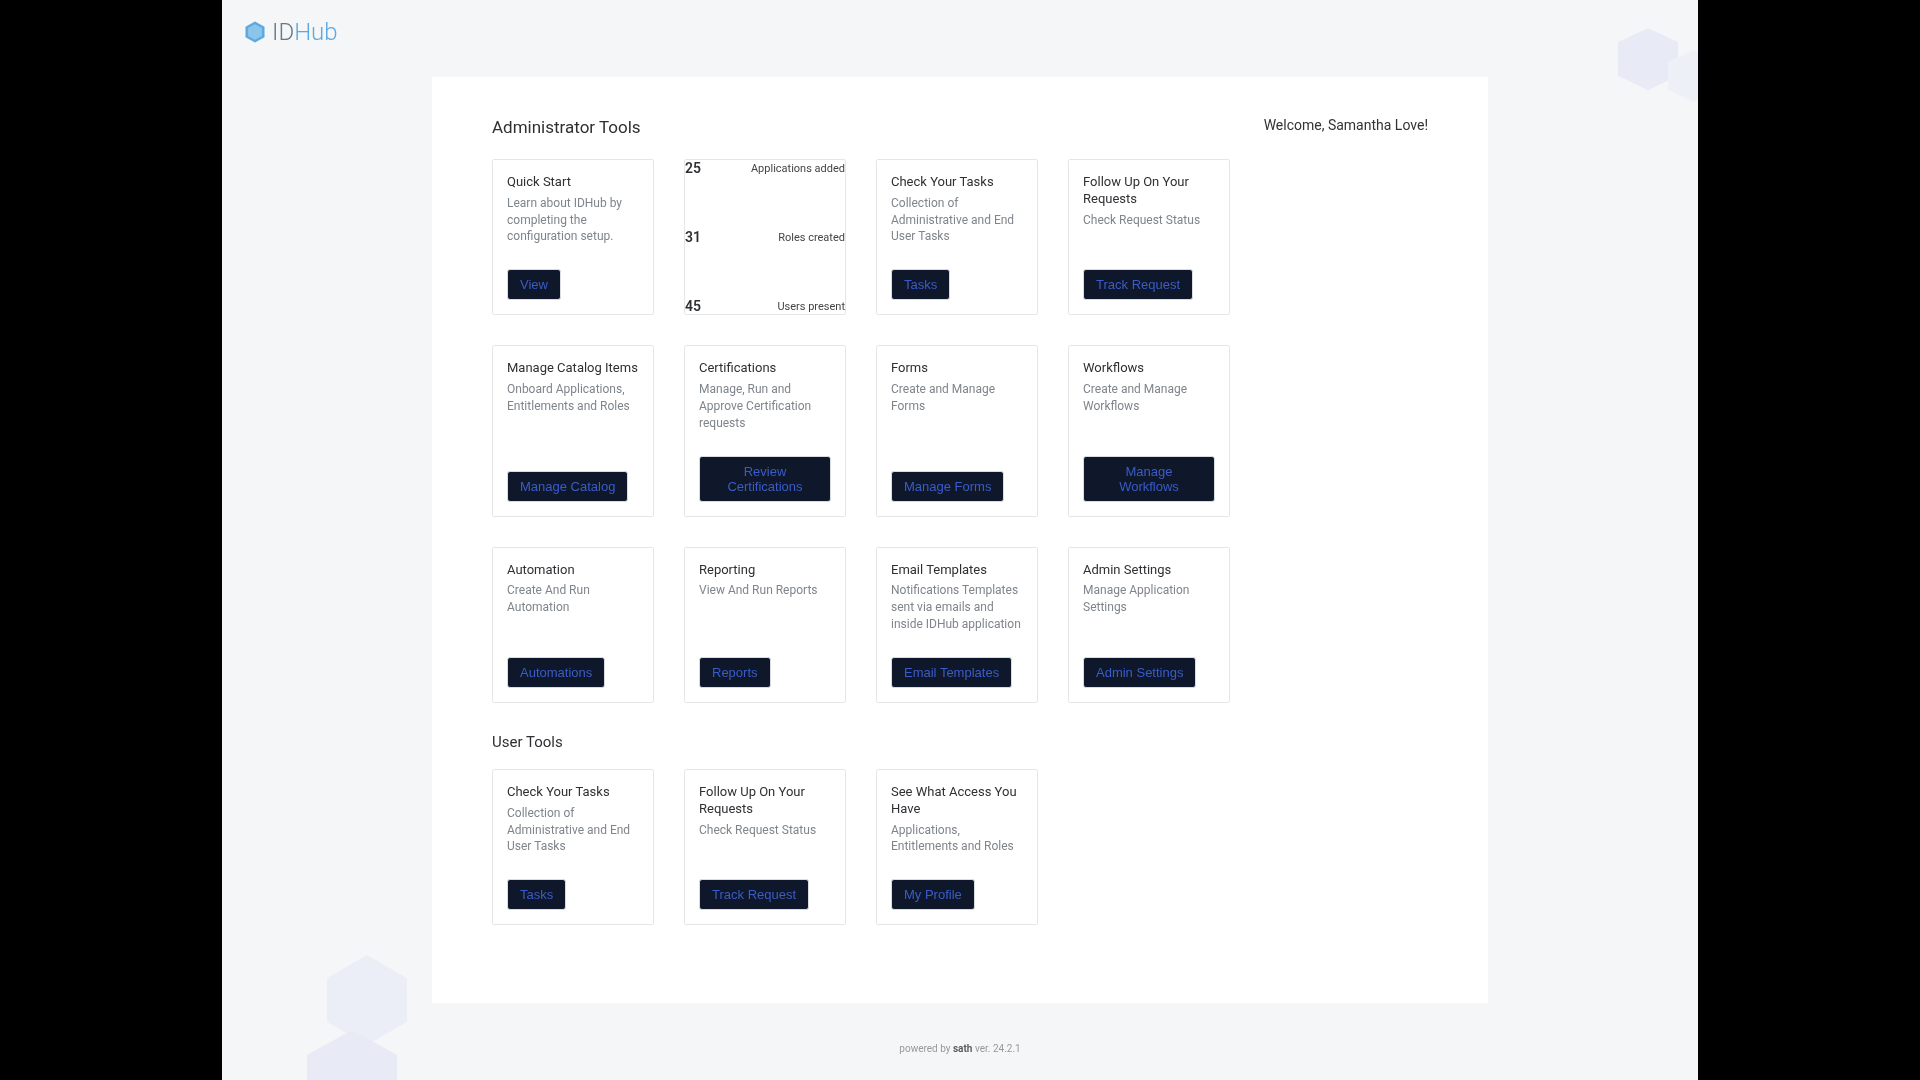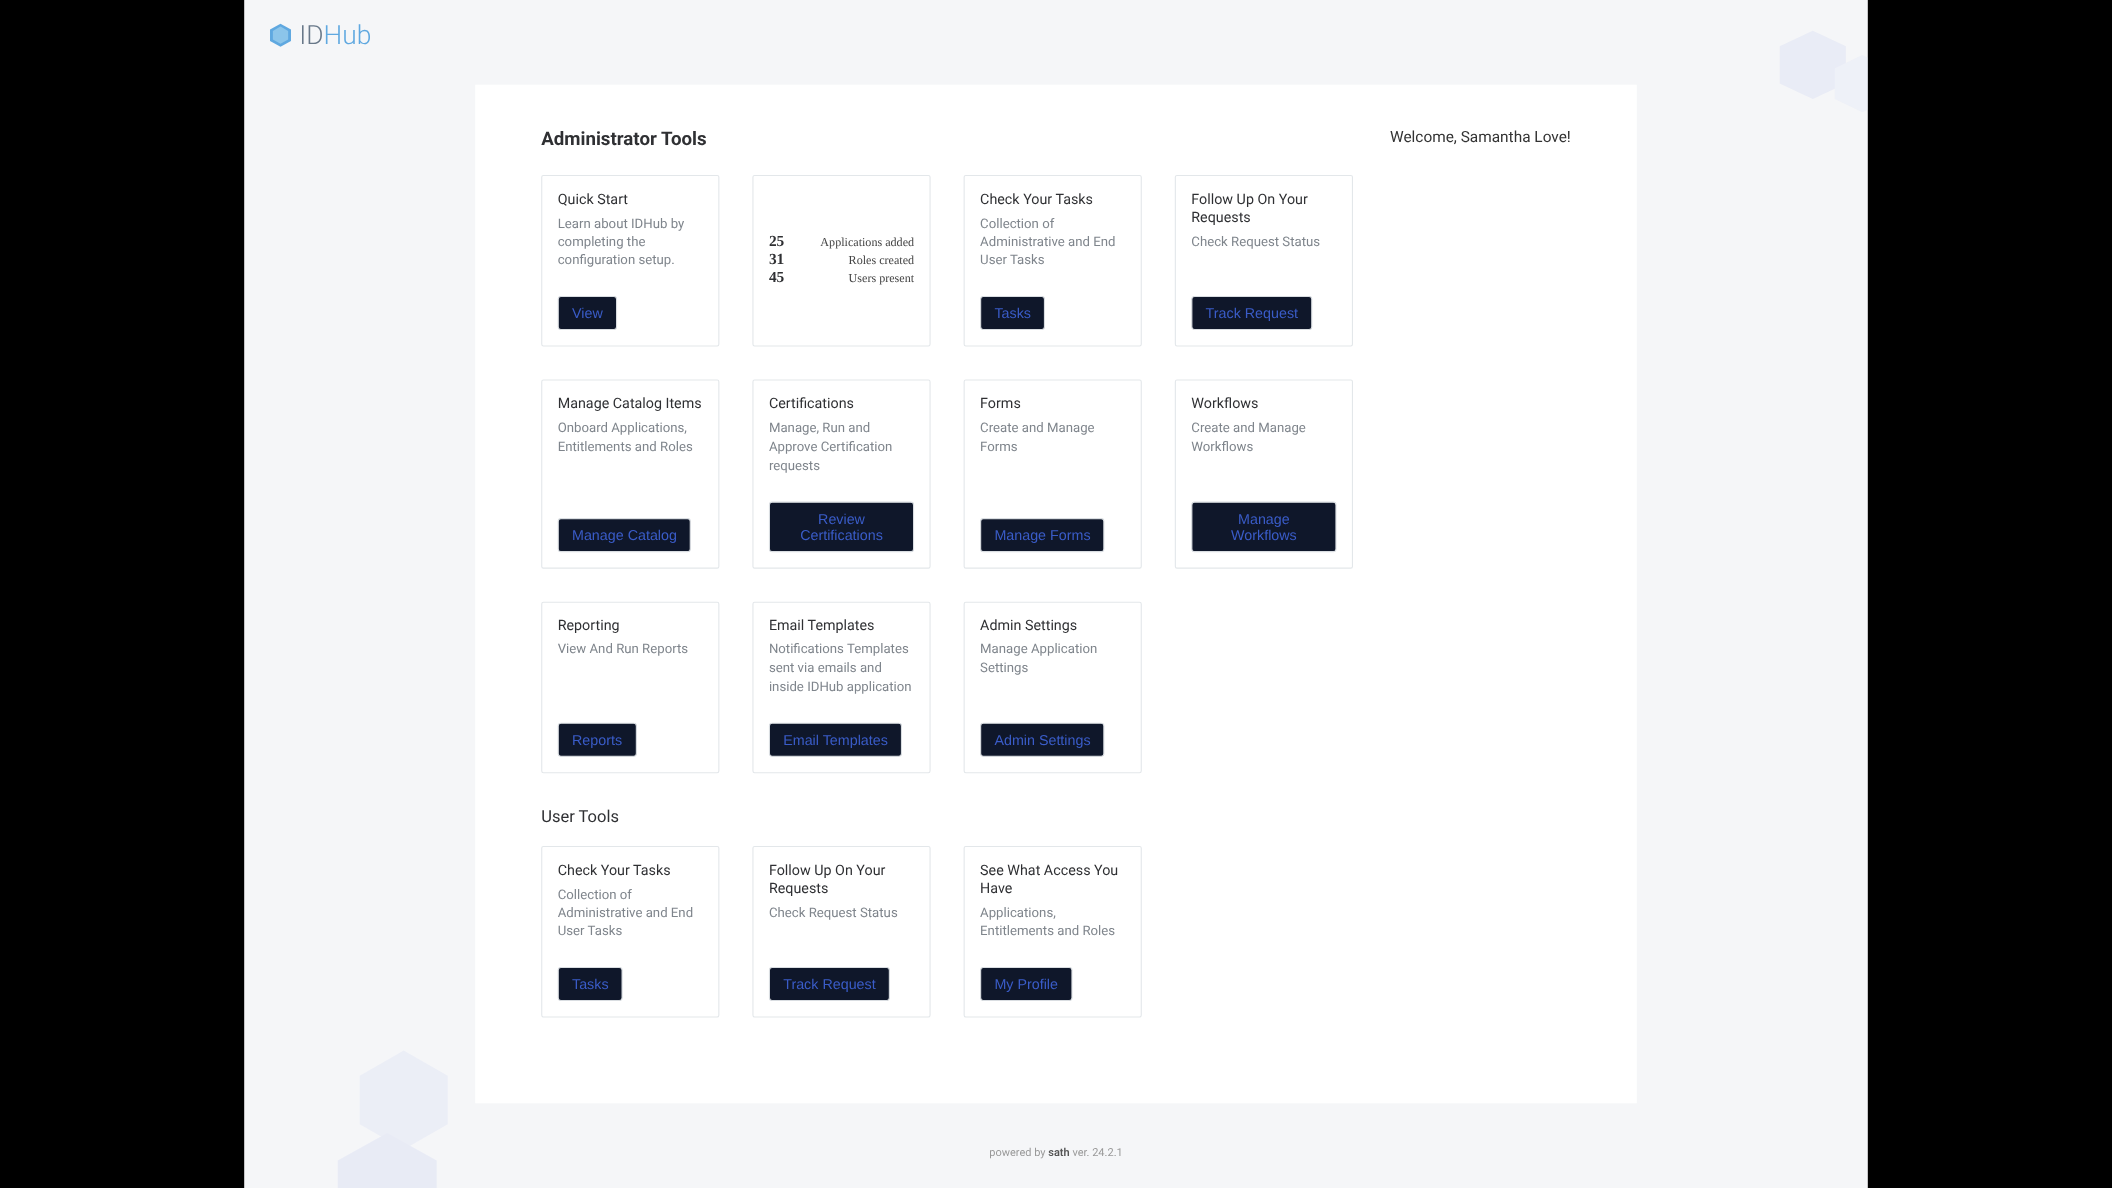--- a/index.html
+++ b/index.html
@@ -53,21 +53,21 @@
       position: relative;
     }
     .top-row {
       display: flex;
       justify-content: space-between;
       align-items: flex-start;
       margin-bottom: 22px;
     }
     .section-title {
       font-size: 17px;
-      font-weight: 700;
+      font-weight: 400;
       color: #2f3033;
     }
     .welcome {
       font-size: 14px;
       color: #333;
     }
     .cards {
       display: grid;
       grid-template-columns: repeat(4, 162px);
       gap: 30px;
@@ -103,26 +103,24 @@
       font-weight: 500;
       padding: 7px 12px;
       border-radius: 3px;
       align-self: flex-start;
       cursor: pointer;
       margin-top: 24px;
     }
     .stats-card {
       border: 1px solid #e3e7ea;
       border-radius: 2px;
-      padding: 14px;
       display: flex;
       flex-direction: column;
-      justify-content: center;
+      justify-content: space-between;
       min-height: 152px;
-      font-family: Liberation Serif, serif;
     }
     .stat-row {
       display: flex;
       justify-content: space-between;
       align-items: center;
     }
     .stat-num {
       font-size: 14px;
       font-weight: 600;
       color: #2f3033;
@@ -234,20 +232,25 @@
           <div class="card-desc">Create and Manage Forms</div>
           <button class="card-btn">Manage Forms</button>
         </div>
 
         <div class="card">
           <div class="card-title">Workflows</div>
           <div class="card-desc">Create and Manage Workflows</div>
           <button class="card-btn">Manage Workflows</button>
         </div>
 
+        <div class="card">
+          <div class="card-title">Automation</div>
+          <div class="card-desc">Create And Run Automation</div>
+          <button class="card-btn">Automations</button>
+        </div>
 
         <div class="card">
           <div class="card-title">Reporting</div>
           <div class="card-desc">View And Run Reports</div>
           <button class="card-btn">Reports</button>
         </div>
 
         <div class="card">
           <div class="card-title">Email Templates</div>
           <div class="card-desc">Notifications Templates sent via emails and inside IDHub application</div>

